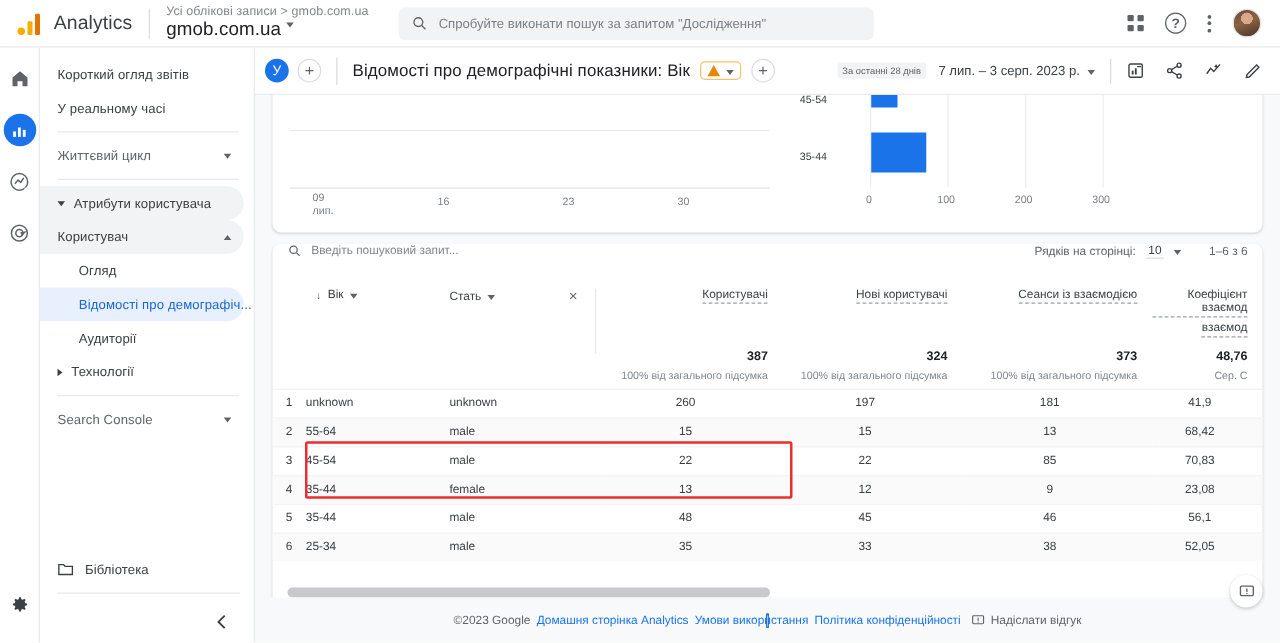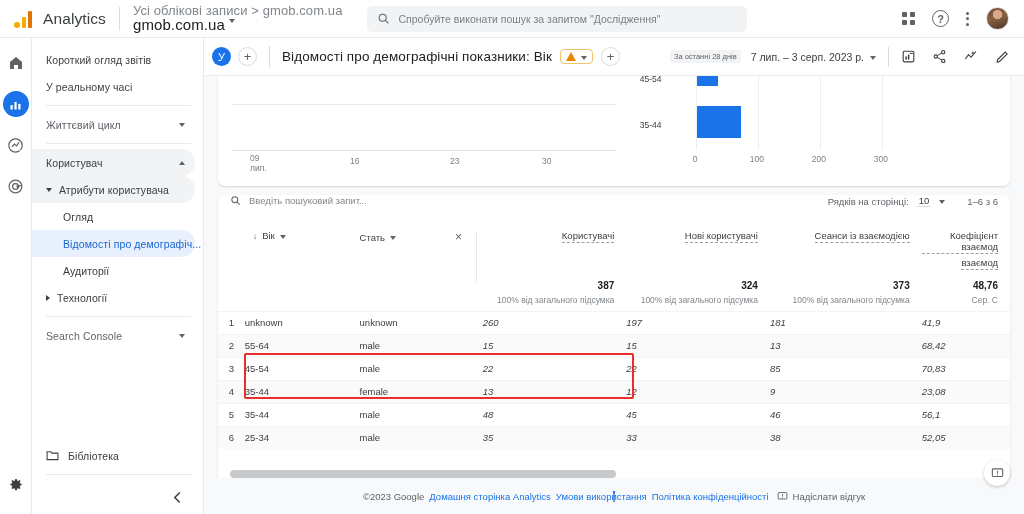--- a/index.html
+++ b/index.html
@@ -21,21 +21,21 @@
   .ga-logo { margin-left: 14px; display: flex; align-items: flex-end; height: 18px; gap: 2px; }
   .ga-logo i { display: block; width: 4px; background: #f9ab00; border-radius: 1px; }
   .ga-logo i:nth-child(1) { height: 7px; background:#f9ab00; border-radius:50%; width:6px; height:6px;}
   .ga-logo i:nth-child(2) { height: 11px; }
   .ga-logo i:nth-child(3) { height: 17px; background:#e37400; }
   .brand-name {
     margin-left: 11px; font-size: 15.5px; color: #3c4043; letter-spacing: .1px;
   }
   .acct-divider { width:1px; height:24px; background:#dadce0; margin: 0 13px; }
   .acct { line-height: 1.05; }
-  .acct-path { font-size: 13px; color: #80868b; letter-spacing: .1px; white-space: nowrap; }
+  .acct-path { font-size: 10px; color: #80868b; letter-spacing: .1px; white-space: nowrap; }
   .acct-name { font-size: 15px; color: #202124; letter-spacing: .1px; display:flex; align-items:flex-start; gap:4px; }
   .caret-dn {
     width:0;height:0;border-left:3.5px solid transparent;border-right:3.5px solid transparent;
     border-top:4px solid #5f6368; display:inline-block; margin-top:2px;
   }
   .search-box {
     margin-left: 24px; width: 380px; height: 26px; background: #f1f3f4;
     border-radius: 5px; display: flex; align-items: center; padding: 0 10px; gap: 9px;
   }
   .search-box .ph { font-size: 10.5px; color: #7a8086; white-space: nowrap; }
@@ -153,21 +153,21 @@
   .met-total { position:absolute; right:12px; bottom:20px; font-weight:bold; font-size:10px; color:#202124; white-space:nowrap; }
   .met-sub { position:absolute; right:12px; bottom:6px; font-size:8.5px; color:#80868b; white-space:nowrap; }
   .dim-head { display:flex; align-items:center; gap:5px; font-size:9.5px; color:#3c4043; padding-left:8px; }
   .arrow-dn { font-size:9px; color:#5f6368; }
   .sep-vert { position:absolute; left:258px; top:36px; width:1px; height:52px; background:#e8eaed; }
   tr.data-row td { height:23px; border-top:1px solid #f1f3f4; }
   tr.data-row:nth-child(odd) td { background:#fafafa; }
   td.idx { width:26px; text-align:center; color:#5f6368; font-size:9px; }
   td.dim { font-weight:bold; color:#202124; font-size:9.5px; }
   td.dim2 { color:#3c4043; font-size:9.5px; }
-  td.num { text-align:left; padding-right:12px; color:#3c4043; font-size:9.5px;font-style:italic; }
+  td.num { text-align:center; padding-right:12px; color:#3c4043; font-size:9.5px; }
 
   .highlight-box {
     position:absolute; border:2.5px solid #ea2e2e; border-radius:2px; pointer-events:none; z-index:6;
   }
   .hscroll {
     position:absolute; left:12px; bottom:6px; width:772px; height:8px;
   }
   .hscroll i { display:block; width:386px; height:8px; background:#c8c9cb; border-radius:4px; }
 
   .footer {
@@ -266,26 +266,26 @@
   <div class="nav-item">
     <span>У реальному часі</span>
   </div>
   <div class="nav-sep"></div>
   <div class="nav-item group">
     <span>Життєвий цикл</span>
     <span class="chev chev-dn"></span>
   </div>
   <div class="nav-sep"></div>
   <div class="nav-item selected-soft">
+    <span class="tri-dn"></span>
+    <span>Атрибути користувача</span>
+  </div>
+  <div class="nav-item selected-soft">
     <span>Користувач</span>
     <span class="chev chev-up"></span>
-  </div>
-  <div class="nav-item selected-soft">
-    <span class="tri-dn"></span>
-    <span>Атрибути користувача</span>
   </div>
   <div class="nav-item nav-indent">
     <span>Огляд</span>
   </div>
   <div class="nav-item selected-blue nav-indent">
     <span>Відомості про демографіч...</span>
   </div>
   <div class="nav-item nav-indent">
     <span>Аудиторії</span>
   </div>

